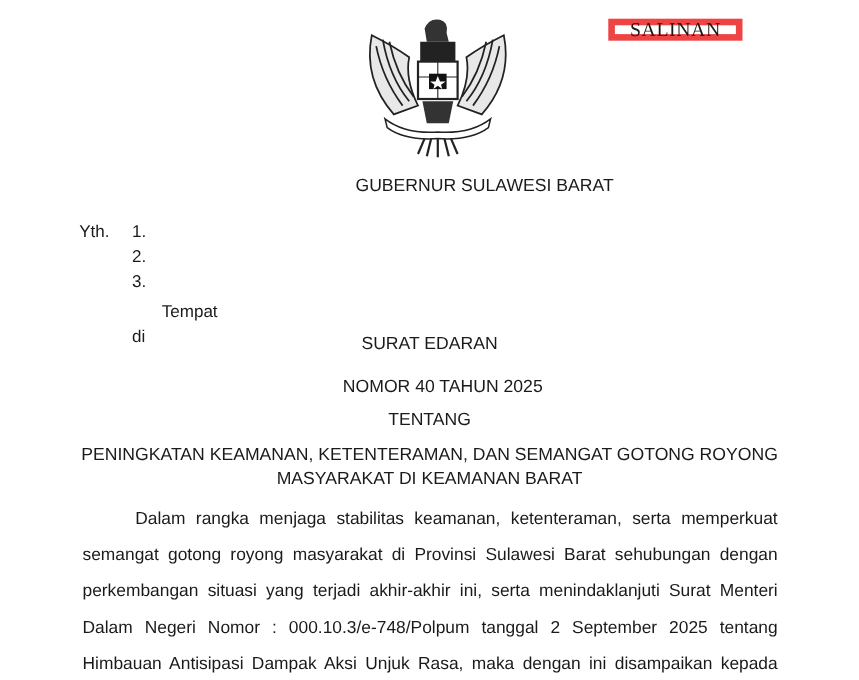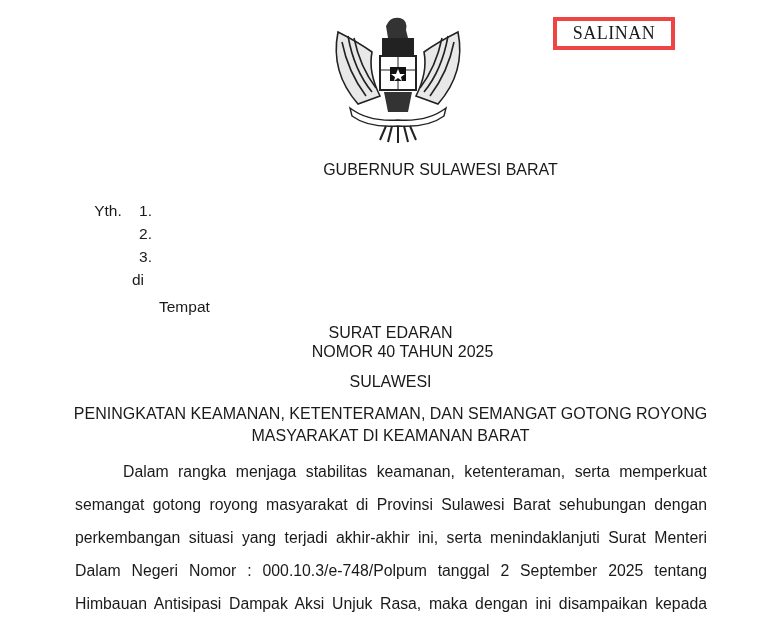--- a/index.html
+++ b/index.html
@@ -1,24 +1,24 @@
 <!DOCTYPE html>
 <html><head>
   <meta charset="utf-8">
   <style>
     html, body { margin:0; padding:0; background:#ffffff; }
     body { width:781px; height:618px; position:relative; overflow:hidden; color:#1a1a1a;
            font-family:"Liberation Sans", sans-serif; }
     .emblem { position:absolute; left:328px; top:12px; width:140px; height:132px; }
-    .stamp { position:absolute; left:553px; top:17px; width:122px; height:33px; border:4px solid #ef4444;
+    .stamp { position:absolute; left:553px; top:17px; width:122px; height:20px; border:6px solid #ef4444;
              box-sizing:border-box; font-family:"Liberation Serif", serif; font-size:18px;
              display:flex; align-items:center; justify-content:center; letter-spacing:0.5px; }
     .sender { position:absolute; left:0; width:781px; top:161px; text-align:center; font-size:16px;
               padding-left:100px; box-sizing:border-box; }
-    .addr { position:absolute; left:84px; top:199px; font-size:15.5px; line-height:23px;text-align:center; }
+    .addr { position:absolute; left:72px; top:199px; font-size:15.5px; line-height:23px; }
     .addr .row { display:flex; }
     .addr .c1 { width:48px; }
     .addr .c2 { width:27px; }
     .center { position:absolute; left:0; width:781px; text-align:center; font-size:16px; }
     .para { position:absolute; left:75px; top:455px; width:632px; font-size:15.8px; line-height:33px;
             text-align:justify; text-indent:48px; }
   </style>
 </head>
 <body>
 
@@ -57,30 +57,30 @@
     <span class="c2">1.</span>
   </div>
   <div class="row">
     <span class="c1"></span>
     <span class="c2">2.</span>
   </div>
   <div class="row">
     <span class="c1"></span>
     <span class="c2">3.</span>
   </div>
-  <div class="row">
-    <span class="c1"></span>
-    <span>di</span>
-  </div>
   <div class="row" style="margin-top:4px;">
     <span class="c1"></span>
       <span class="c2"></span>
     <span>Tempat</span>
   </div>
+  <div class="row">
+    <span class="c1"></span>
+    <span>di</span>
+  </div>
 </div>
 
-<div class="center" style="top:324px;">SURAT EDARAN</div>
+<div class="center" style="top:304px;">SURAT EDARAN</div>
 <div class="center" style="top:343px;margin-left:12px;">NOMOR 40 TAHUN 2025</div>
-<div class="center" style="top:373px;">SULAWESI</div>
+<div class="center" style="top:373px;">TENTANG</div>
 <div class="center" style="top:405px;">PENINGKATAN KEAMANAN, KETENTERAMAN, DAN SEMANGAT GOTONG ROYONG</div>
 <div class="center" style="top:427px;">MASYARAKAT DI KEAMANAN BARAT</div>
 
 <div class="para">Dalam rangka menjaga stabilitas keamanan, ketenteraman, serta memperkuat semangat gotong royong masyarakat di Provinsi Sulawesi Barat sehubungan dengan perkembangan situasi yang terjadi akhir-akhir ini, serta menindaklanjuti Surat Menteri Dalam Negeri Nomor : 000.10.3/e-748/Polpum tanggal 2 September 2025 tentang Himbauan Antisipasi Dampak Aksi Unjuk Rasa, maka dengan ini disampaikan kepada seluruh pihak terkait untuk:</div>
 
 </body></html>

